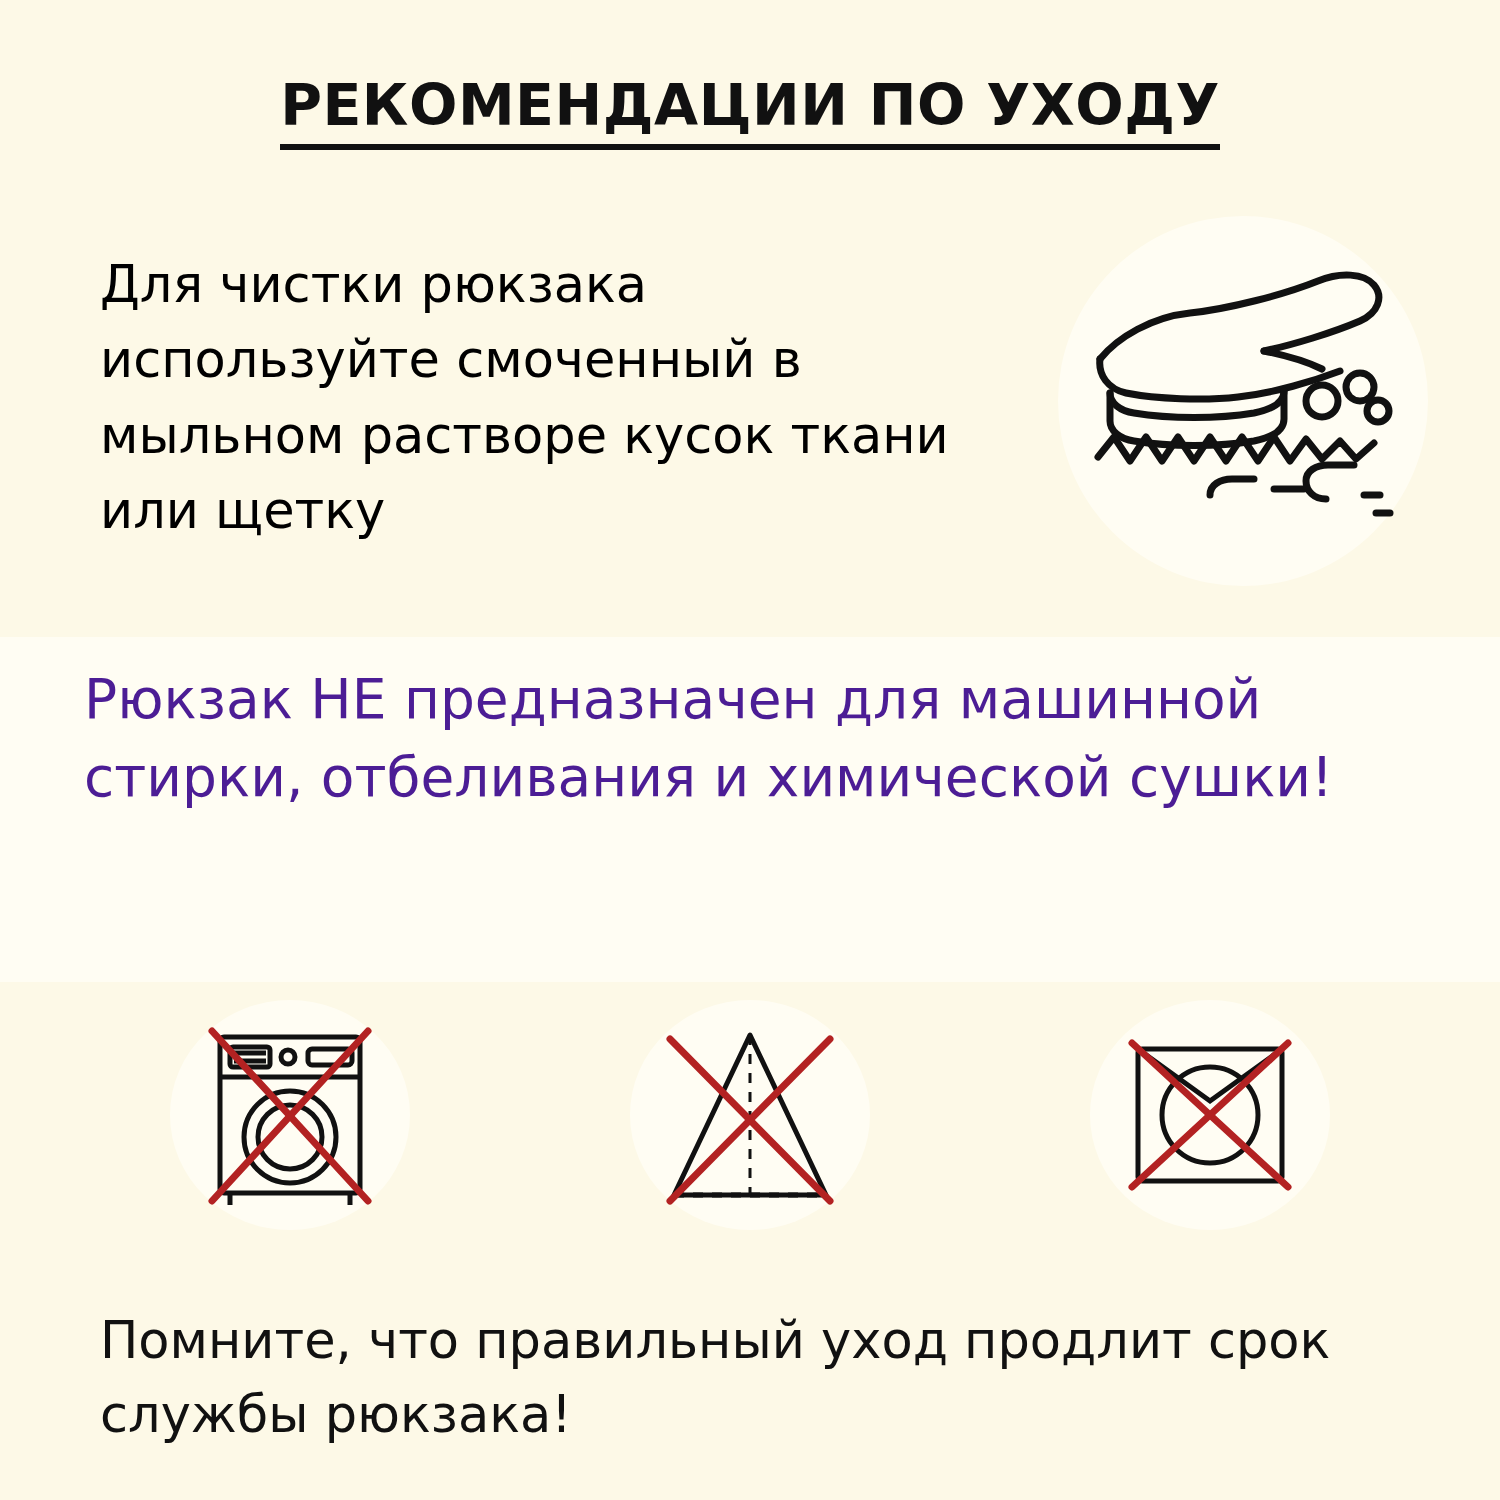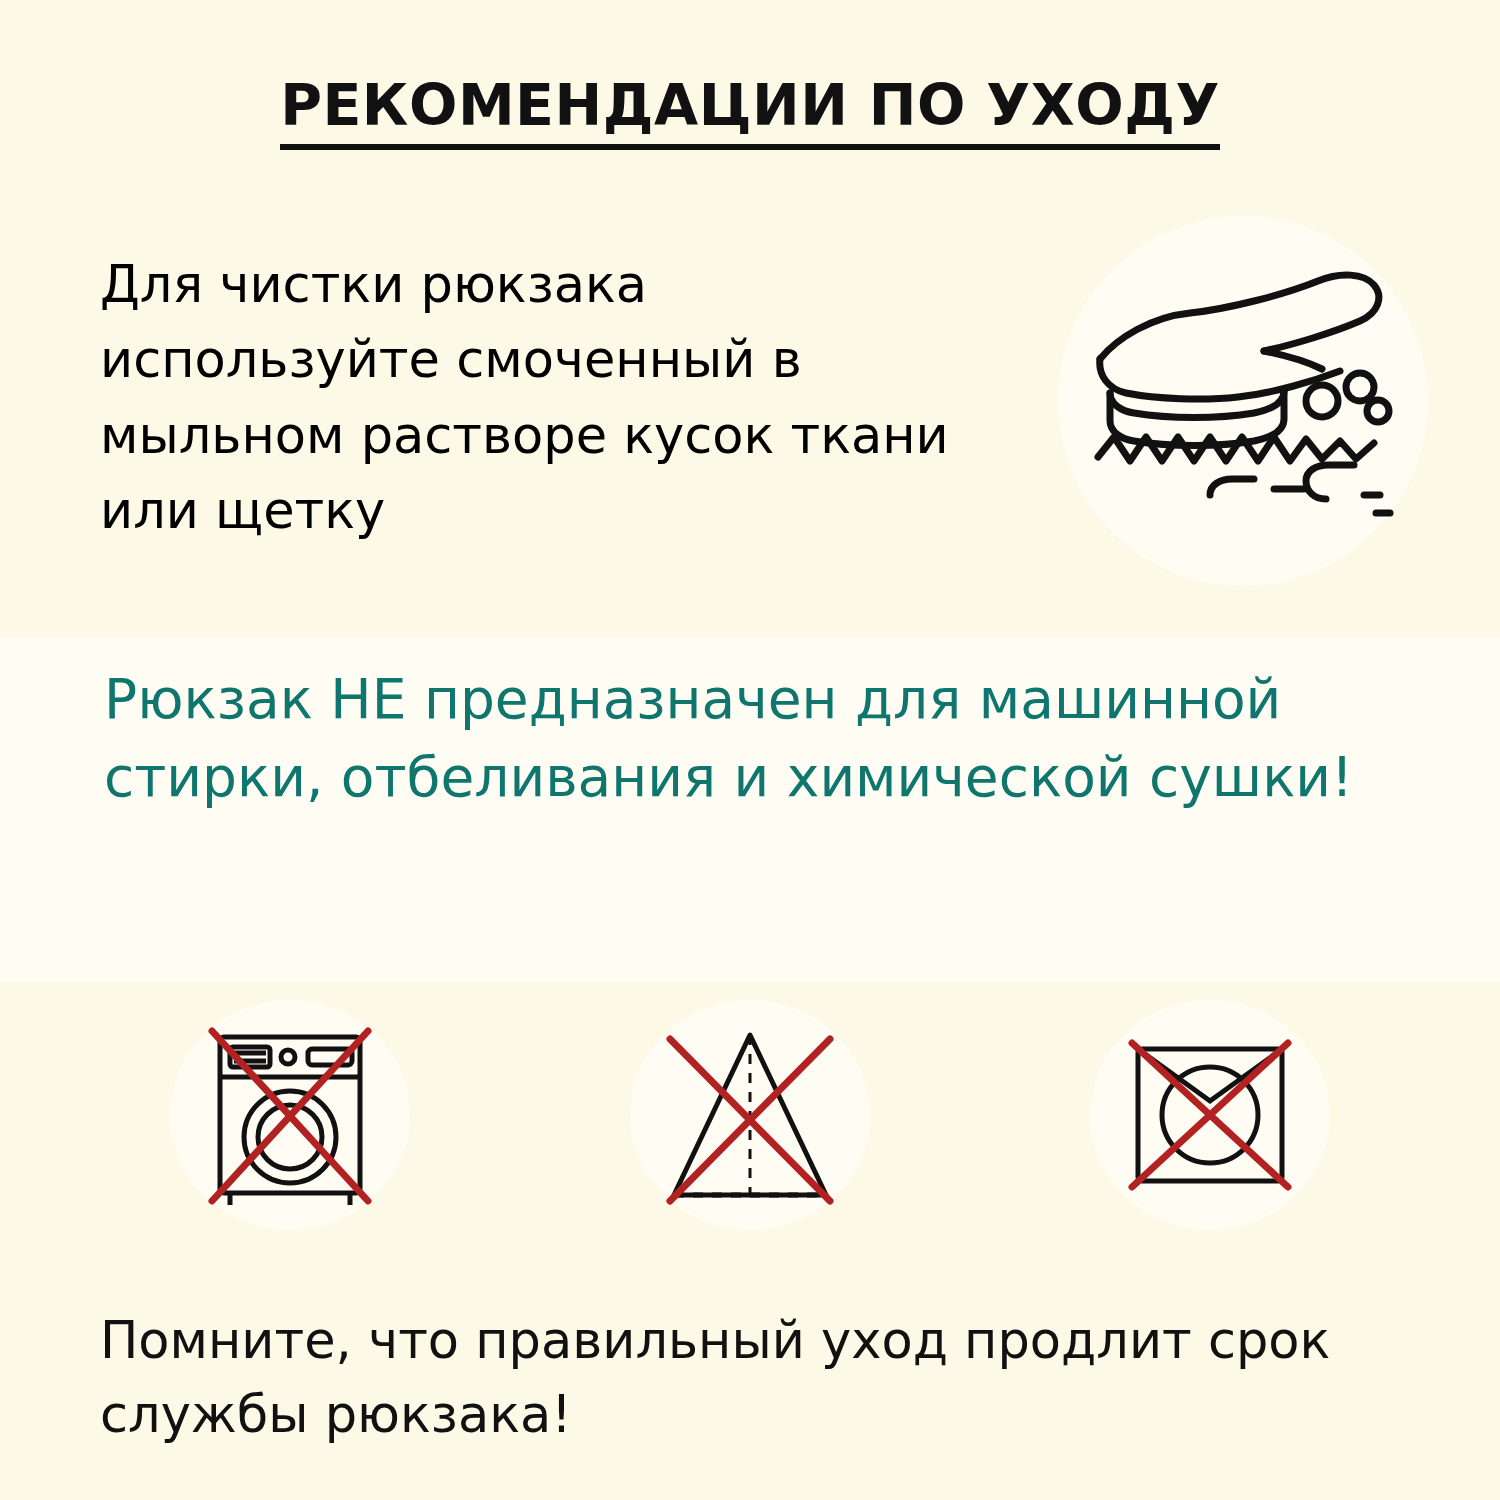--- a/index.html
+++ b/index.html
@@ -68,25 +68,25 @@
     position: absolute;
     top: 637px;
     left: 0;
     width: 1500px;
     height: 345px;
     background: #fffdf3;
   }
   .warning-text {
     position: absolute;
     top: 660px;
-    left: 104px;
+    left: 84px;
     width: 1320px;
     font-size: 55px;
     line-height: 1.42;
-    color: #0f766e;
+    color: #4c1d95;
   }
 
   
   .symbols {
     position: absolute;
     top: 1000px;
     left: 0;
     width: 1500px;
     height: 230px;
     display: flex;

